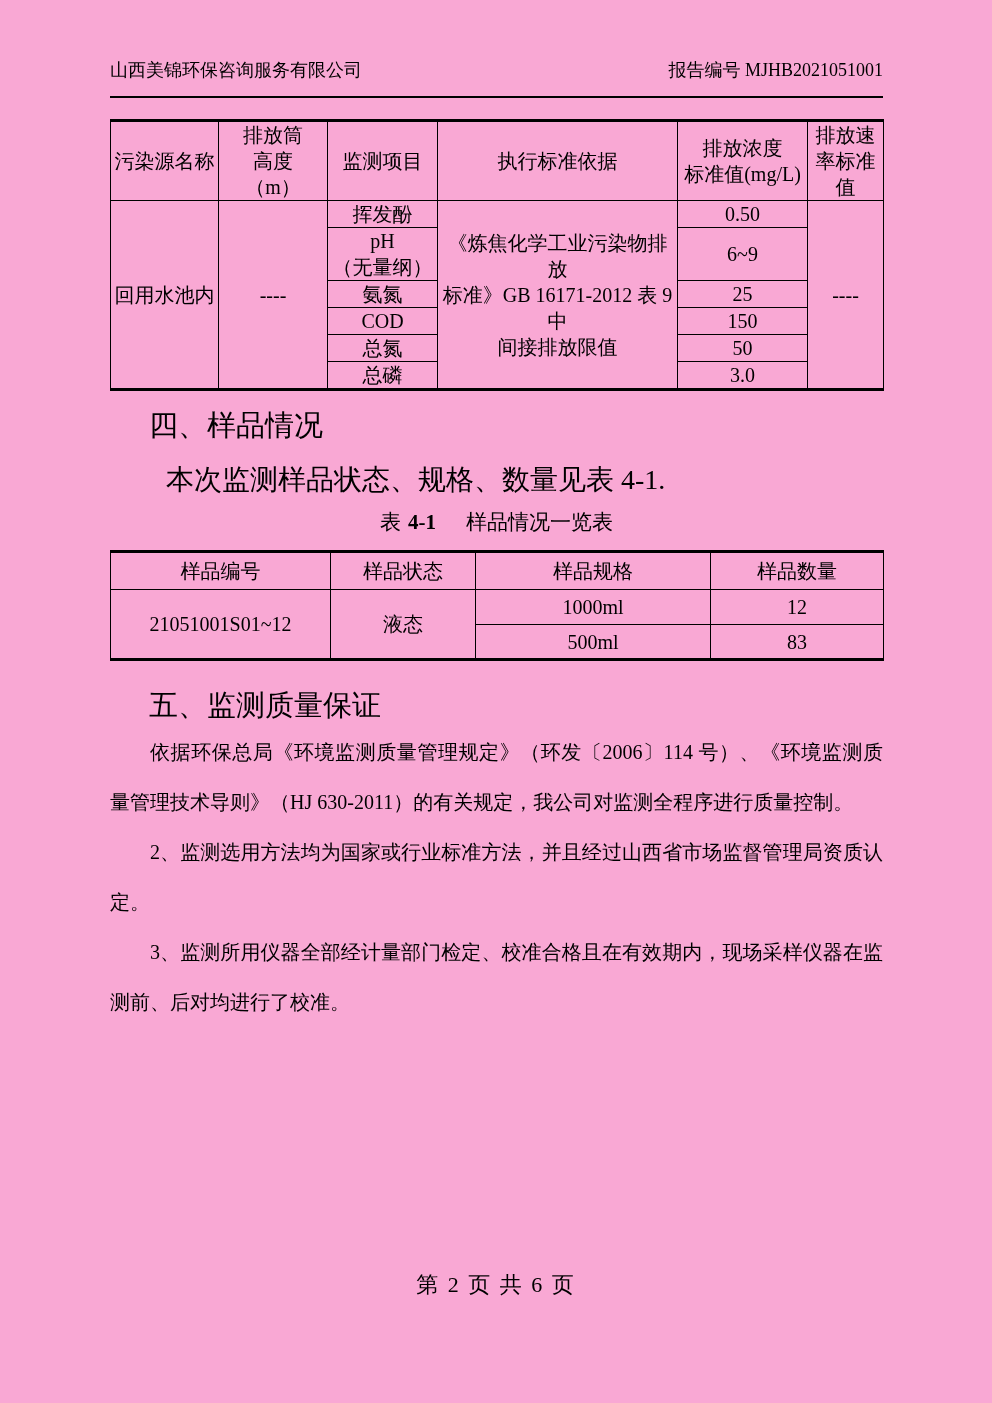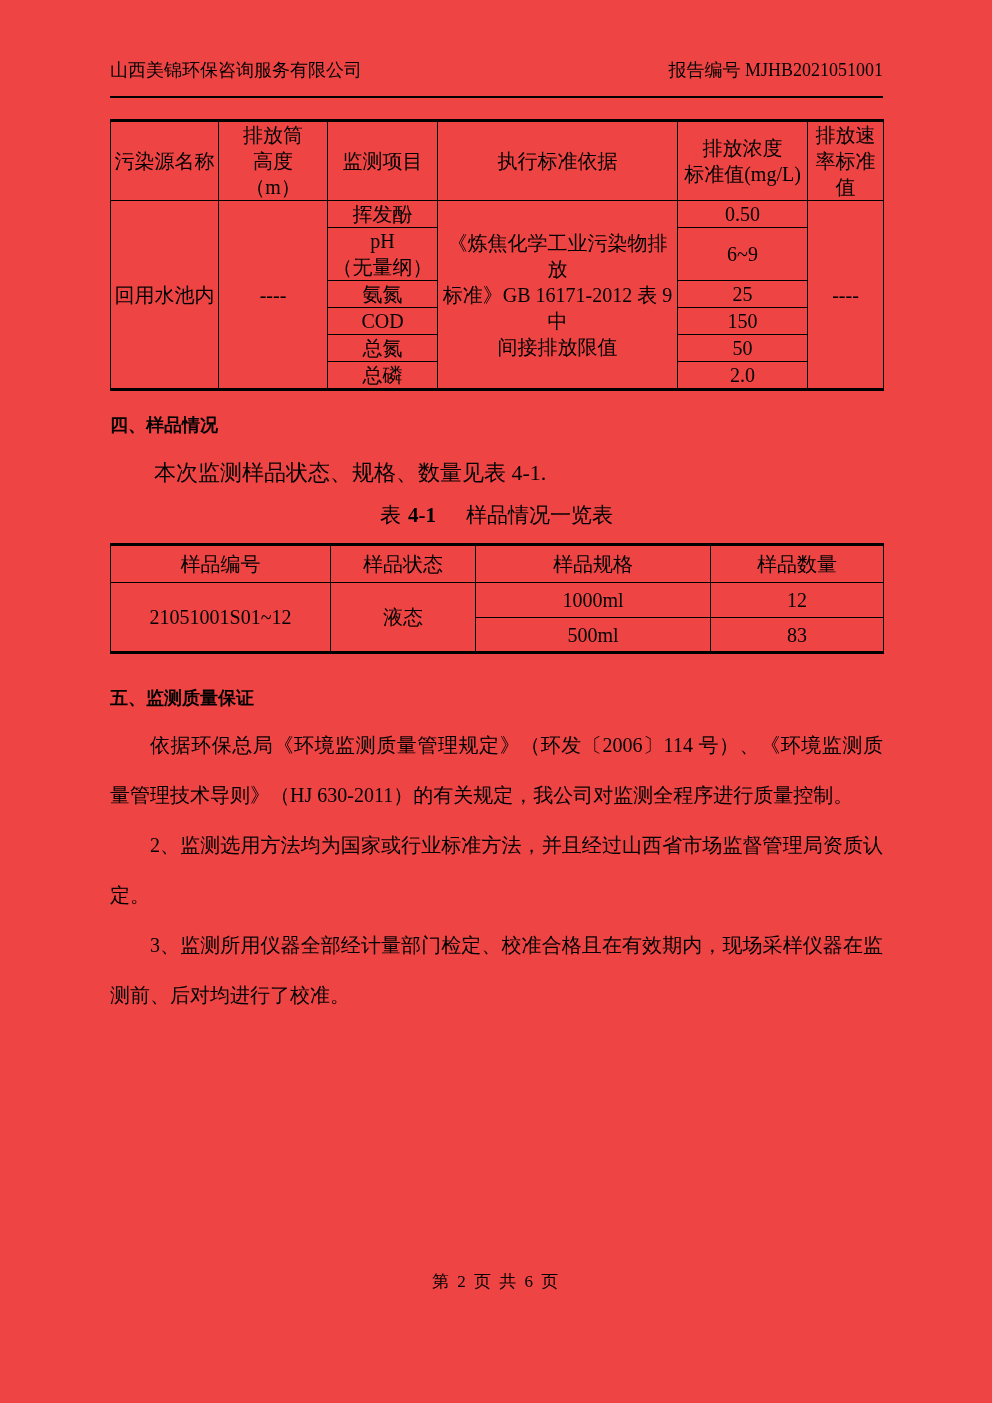--- a/index.html
+++ b/index.html
@@ -2,21 +2,21 @@
 <html><head>
 <meta charset="utf-8">
 <style>
   * { box-sizing: border-box; margin: 0; padding: 0; }
   html, body { background: #e8e8e8; }
   .page {
     position: relative;
     width: 992px;
     height: 1403px;
     margin: 0 auto;
-    background: #ef4444;
+    background: #f9a8d4;
     color: #000;
     font-family: "Liberation Serif", "DejaVu Serif", serif;
     overflow: hidden;
   }
   .content { padding: 58px 109px 0 110px; }
 
   
   .hdr { display: flex; justify-content: space-between; align-items: baseline; font-size: 18px; height: 26px; }
   .rule { border-top: 2px solid #000; margin-top: 12px; }
 
@@ -34,45 +34,45 @@
   table.tbl { border-top: 3px solid #000; border-bottom: 3px solid #000; }
   table.tbl tr.h80 th { height: 80px; }
   table.tbl tr.h41 td { height: 25px; }
   table.tbl tr.h38 th { height: 38px; }
   table.tbl tr.h35 td { height: 35px; }
   .ml { white-space: pre-line; line-height: 21px; }
   th.ml { line-height: 25px; }
   td.basis { white-space: pre-line; line-height: 32px; }
 
   
-  .h2 { font-size: 18px; line-height: 40px; font-weight: bold; }
+  .h2 { font-size: 29px; line-height: 40px; font-weight: normal; margin-left: 39px; }
   .sec4-title { margin-top: 14px; }
   .sec5-title { margin-top: 24px; }
-  .intro { margin-top: 13px; font-size: 22px; line-height: 30px; text-indent: 2em; }
+  .intro { margin-top: 20px; font-size: 28px; line-height: 30px; text-indent: 2em; }
   .caption { margin-top: 12px; text-align: center; font-size: 21px; line-height: 30px; }
   .cap-num { font-weight: bold; margin-left: 7px; margin-top: 12px; }
   .cap-title { margin-left: 30px; }
   .tbl-samples { margin-top: 13px; }
   .tbl-standards { margin-top: 21px; }
 
   .bodytext { margin-top: 2px; }
   .bodytext p {
     font-size: 20px;
     line-height: 50px;
     text-align: justify;
     text-indent: 2em;
   }
 
   .footer {
     position: absolute;
     top: 1270px;
     left: 0;
     width: 100%;
     text-align: center;
-    font-size: 17px;
+    font-size: 22px;
     letter-spacing: 2px;
   }
 </style>
 </head>
 <body>
 
 <div class="page">
   <div class="content">
 
     <div class="hdr">
@@ -128,21 +128,21 @@
         <tr class="h41">
           <td>COD</td>
           <td>150</td>
         </tr>
         <tr class="h41">
           <td>总氮</td>
           <td>50</td>
         </tr>
         <tr class="h41">
           <td>总磷</td>
-          <td>2.0</td>
+          <td>3.0</td>
         </tr>
       </tbody>
     </table>
 
     <div class="h2 sec4-title">四、样品情况</div>
     <p class="intro">本次监测样品状态、规格、数量见表 4-1.</p>
 
     <div class="caption">
       <span>表</span><span class="cap-num">4-1</span><span class="cap-title">样品情况一览表</span>
     </div>

